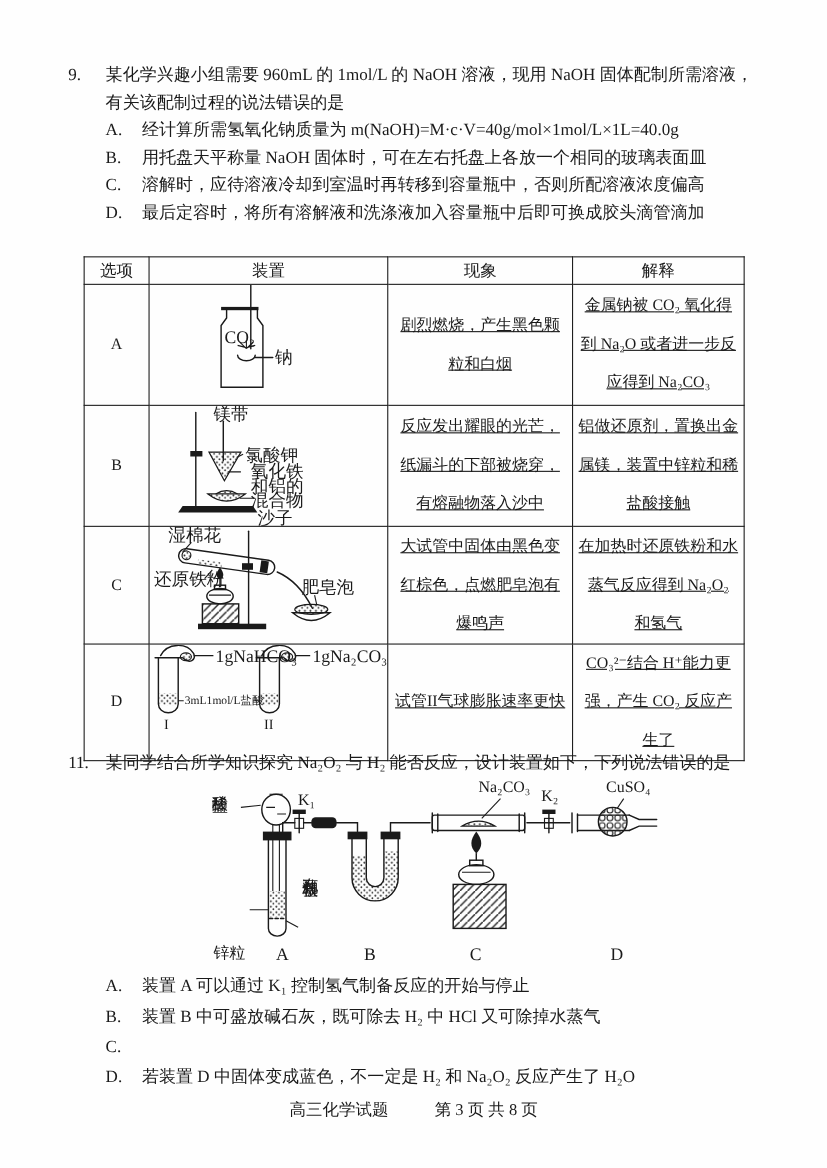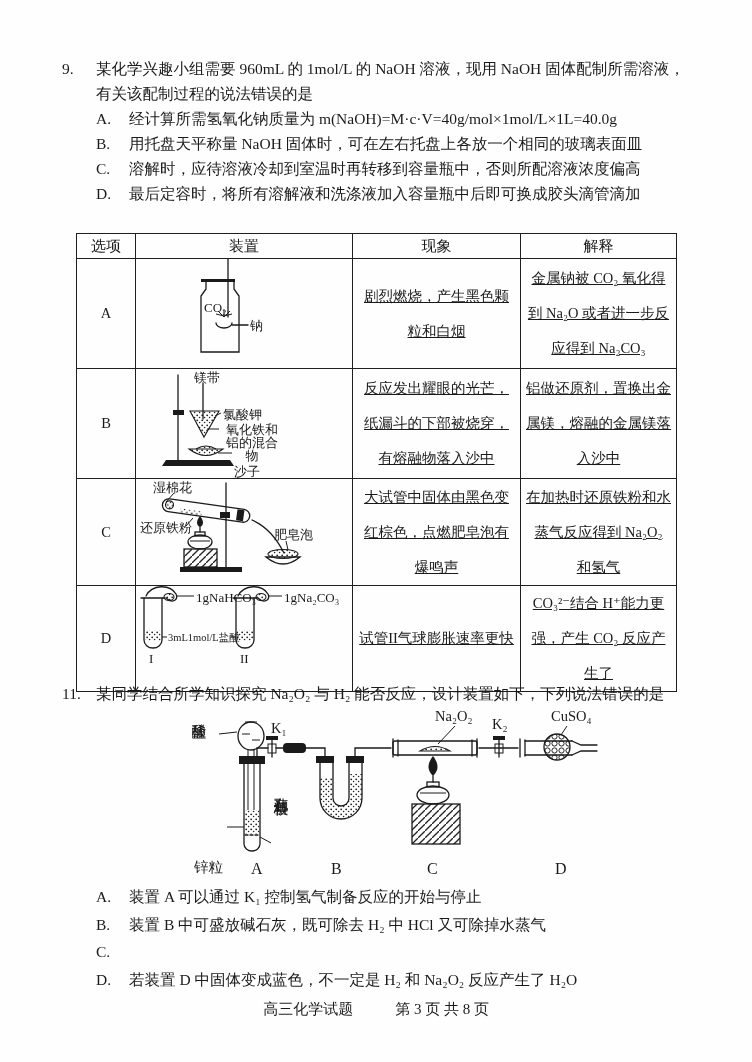--- a/index.html
+++ b/index.html
@@ -22,21 +22,21 @@
     font-size:14.5px; }
   table.qtable td, table.qtable th {
     border:1.5px solid #1f1f1f; padding:0; font-weight:normal; text-align:center;
     vertical-align:middle; overflow:hidden;
   }
   th.h-cell { height:25px; font-size:15px;margin-top:44px; }
   .cell-txt { line-height:35px; padding:0 5px;text-decoration:underline; }
   td.devcell { position:relative; }
   .devwrap { position:absolute; inset:0; }
   .devwrap svg { position:absolute; left:0; top:0; }
-  .dlabel { position:absolute; font-size:13px; line-height:13px; white-space:nowrap; }
+  .dlabel { position:absolute; font-size:16px; line-height:13px; white-space:nowrap; }
   .dlabel.wrap { white-space:normal; }
   .vert { writing-mode:vertical-rl; text-orientation:upright; }
   
   .diagram { position:absolute; }
   .diagram svg { position:absolute; left:0; top:0; }
   .dlabel-lg { position:absolute; font-size:14.5px; line-height:16px; white-space:nowrap; }
   .part-letter { position:absolute; font-size:16px; }
   .footer { position:absolute; width:100%; text-align:center; font-size:15px;
     display:flex; justify-content:center; gap:42px; }
   .ln   { stroke:#1a1a1a; stroke-width:1.3; fill:none; stroke-linecap:round; }
@@ -150,21 +150,21 @@
           <span class="dlabel" style="left:58px; top:2px;">镁带</span>
           <span class="dlabel" style="left:87px; top:39px;">氯酸钾</span>
           <span class="dlabel wrap" style="left:85px; top:54px; width:62px;">氧化铁和铝的混合物</span>
           <span class="dlabel" style="left:98px; top:96px;">沙子</span>
         </div>
       </td>
       <td>
             <div class="cell-txt">反应发出耀眼的光芒，纸漏斗的下部被烧穿，有熔融物落入沙中</div>
           </td>
       <td>
-            <div class="cell-txt">铝做还原剂，置换出金属镁，熔融的金属镁落入沙中</div>
+            <div class="cell-txt">铝做还原剂，置换出金属镁，装置中锌粒和稀盐酸接触</div>
           </td>
     </tr>
 
     <tr style="height:107px;">
       <td>C</td>
       <td class="devcell">
         <div class="devwrap">
           <svg width="217" height="107" viewBox="0 0 217 107">
             <line x1="90" y1="4" x2="90" y2="88" class="ln"></line>
             <rect x="44" y="88" width="62" height="5" class="fk"></rect>
@@ -302,21 +302,21 @@
       <line x1="450" y1="42" x2="450" y2="58" class="ln"></line>
       <path d="M450,43 H497 M450,57 H497" class="ln"></path>
       <path d="M497,43 L506,47 H522 M497,57 L506,53 H522" class="ln"></path>
       <circle cx="482" cy="49" r="13" class="fc"></circle>
       <line x1="492" y1="28" x2="486" y2="37" class="ln-t"></line>
     </svg>
     <span class="dlabel-lg vert" style="left:116px; top:14px;">稀盐酸</span>
     <span class="dlabel-lg" style="left:196px; top:22px;">K₁</span>
     <span class="dlabel-lg" style="left:119px; top:121px;margin-top:40px;">锌粒</span>
     <span class="dlabel-lg vert" style="left:198px; top:88px; letter-spacing:1px;">有孔塑料板</span>
-    <span class="dlabel-lg" style="left:360px; top:10px;">Na₂O₂</span>
+    <span class="dlabel-lg" style="left:360px; top:10px;">Na₂CO₃</span>
     <span class="dlabel-lg" style="left:417px; top:18px;">K₂</span>
     <span class="dlabel-lg" style="left:476px; top:10px;">CuSO₄</span>
     <span class="part-letter" style="left:176px; top:162px;">A</span>
     <span class="part-letter" style="left:256px; top:162px;">B</span>
     <span class="part-letter" style="left:352px; top:162px;">C</span>
     <span class="part-letter" style="left:480px; top:162px;">D</span>
   </div>
 
   <section class="abs qblock opt11" style="left:62px; top:883px; width:655px;">
     <div class="opt">

